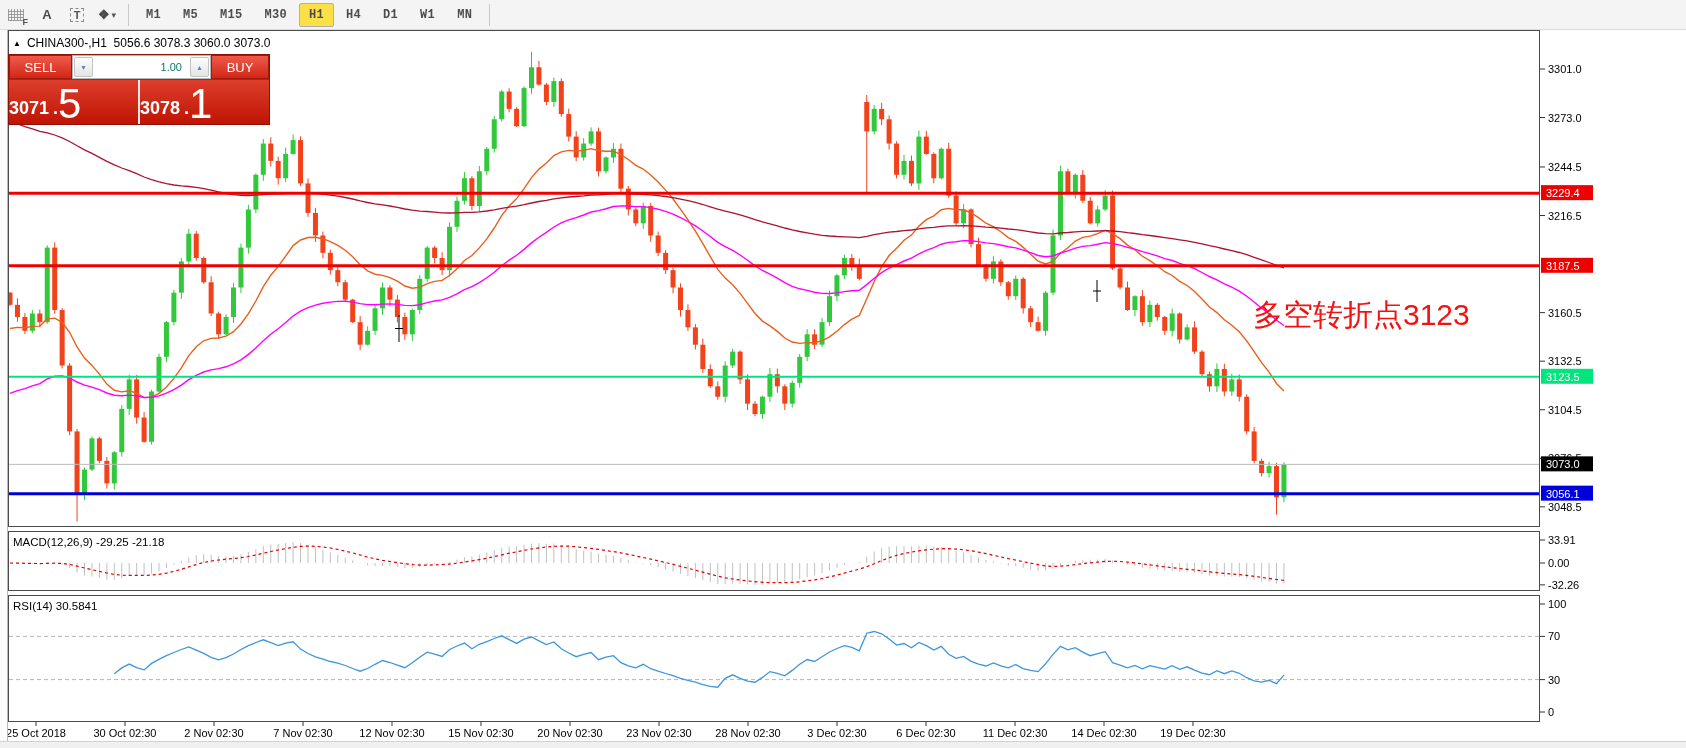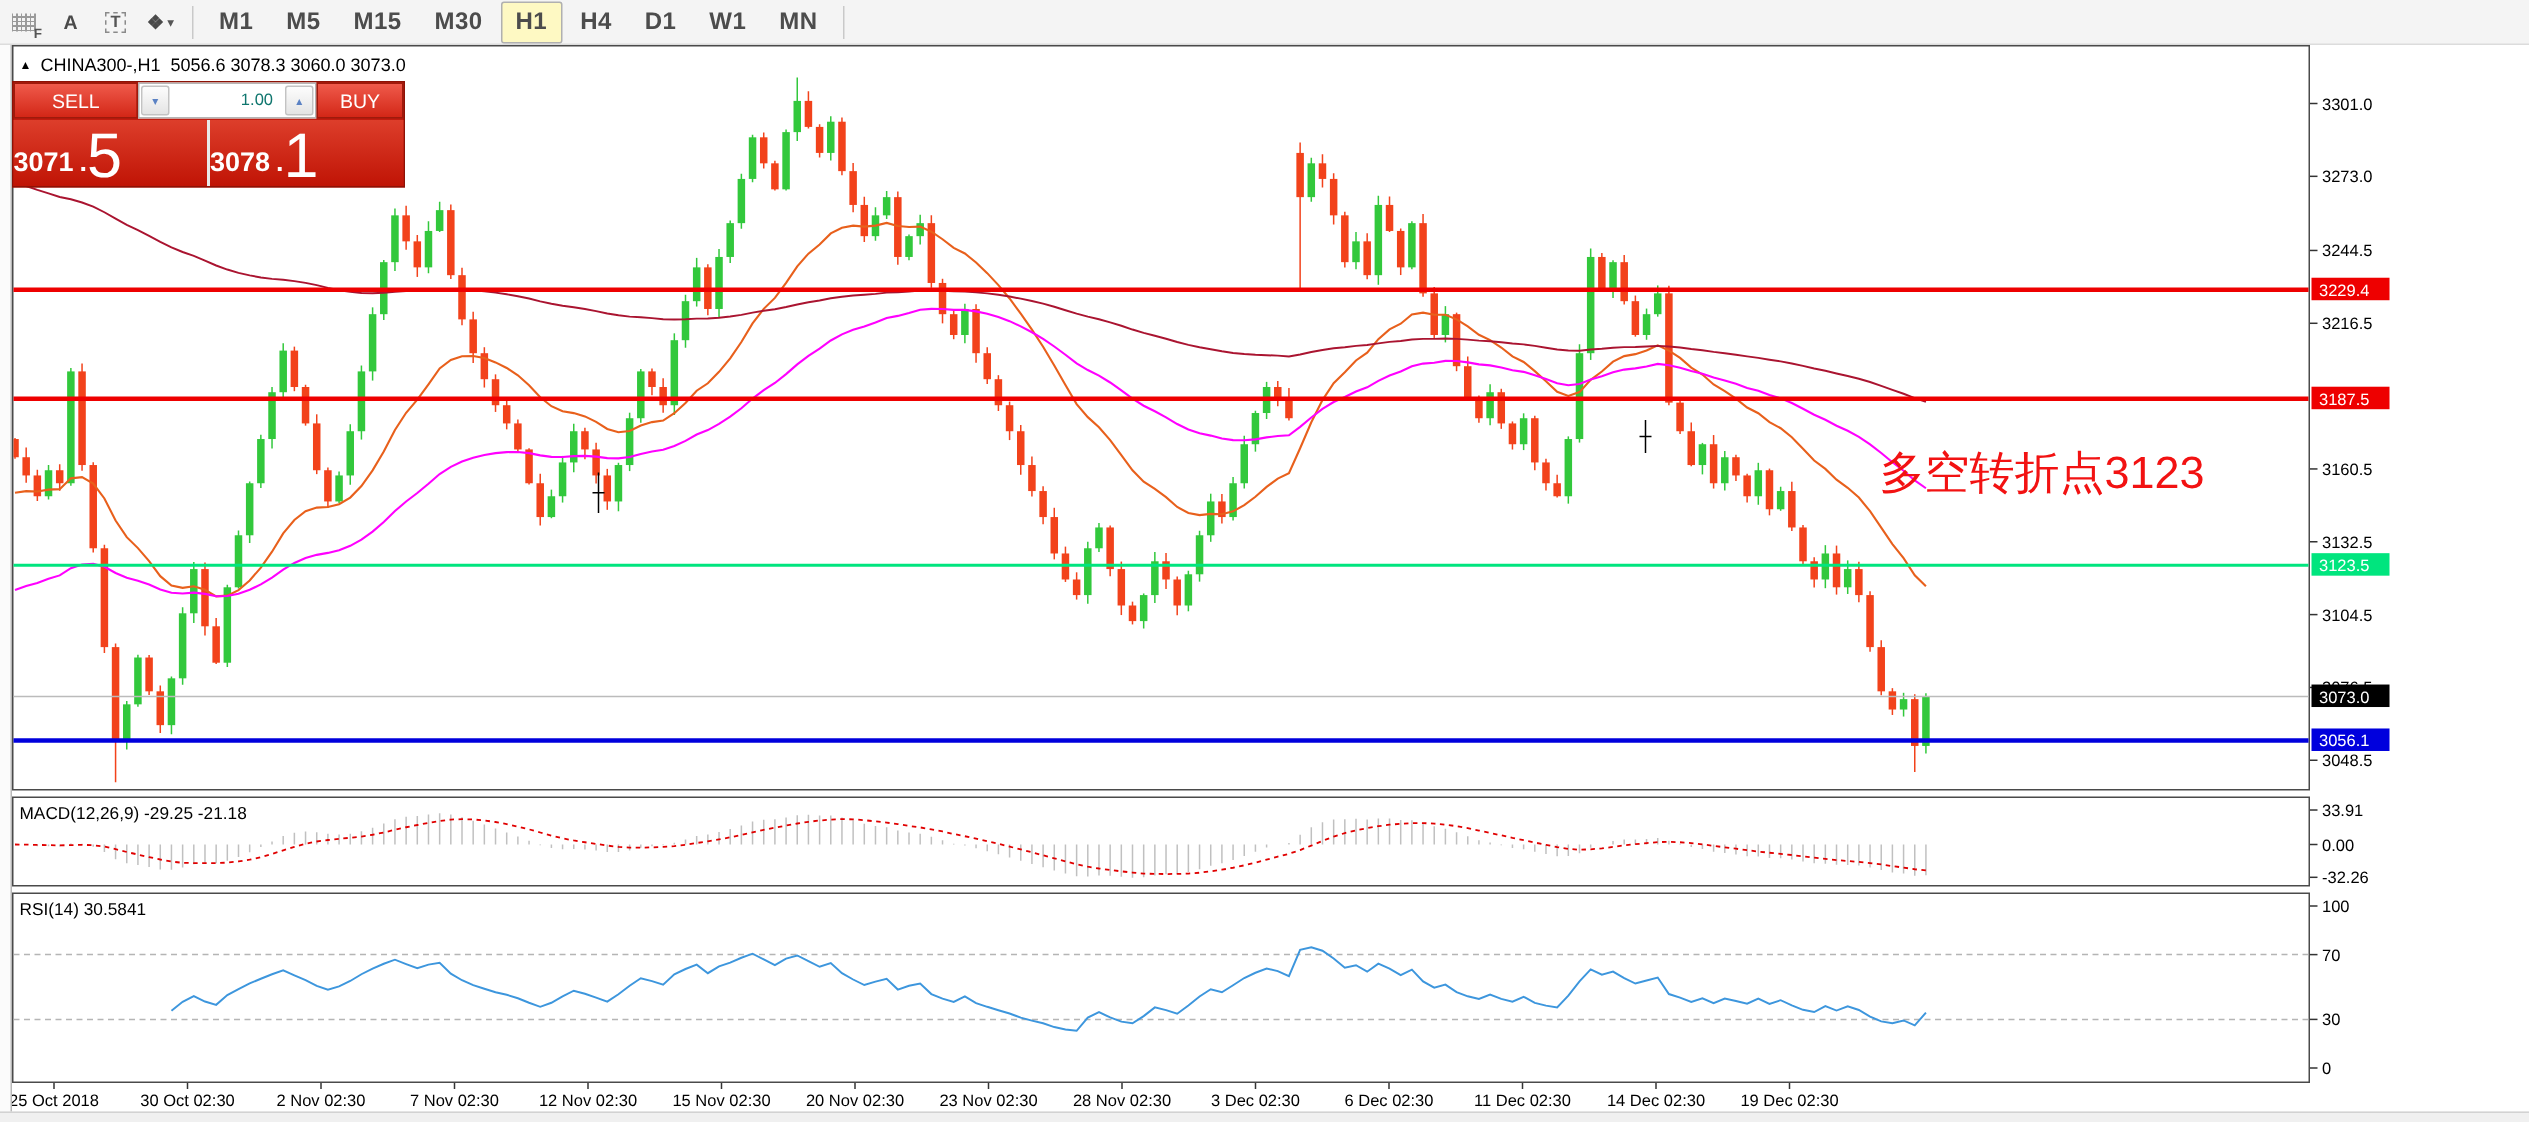--- a/index.html
+++ b/index.html
@@ -13,39 +13,39 @@
   .ico b{font-weight:bold;}
   .ico-grid{position:relative;width:26px;}
   .dots{width:16px;height:12px;background:
         repeating-linear-gradient(0deg,#9a9a9a 0 1px,transparent 1px 3px),
         repeating-linear-gradient(90deg,#9a9a9a 0 1px,transparent 1px 3px);}
   .ico-grid b{position:absolute;right:1px;bottom:-1px;font-size:9px;color:#555;}
   .ico-tbox b{border:1px dashed #8a8a8a;padding:0 3px;font-size:11px;color:#555;}
   .caret{font-size:9px;color:#555;margin-left:2px;}
   .tsep{width:1px;height:22px;background:#c9c9c9;margin:0 6px;}
   .tfbar{display:flex;align-items:center;height:29px;}
-  .tfbtn{font-size:16px;font-weight:bold;color:#4c4c4c;padding:4px 9px;margin:0 1px;
-         border:1px solid transparent;border-radius:2px;letter-spacing:.3px;}
-  .tfbtn.active{background:#fef9c3;border:1px solid #b0b0b0;}
+  .tfbtn{font-size:12px;font-weight:bold;color:#4c4c4c;padding:4px 9px;margin:0 1px;
+         border:1px solid transparent;border-radius:2px;letter-spacing:.3px;font-family:Liberation Mono, monospace;}
+  .tfbtn.active{background:#fde047;border:1px solid #b0b0b0;}
   
   svg{position:absolute;left:0;top:0;z-index:1;}
   .gutter{position:absolute;left:0;top:29px;width:7px;height:719px;background:#fbfbfb;
           border-right:1px solid #b9b9b9;z-index:2;}
   .bottomstrip{position:absolute;left:0;top:741px;width:1686px;height:7px;background:#f0f0f0;
                border-top:1px solid #d2d2d2;z-index:2;}
   .titlebar{position:absolute;left:13px;top:36px;z-index:3;font-size:12px;color:#000;
             white-space:pre;display:flex;align-items:center;}
   .titlebar .tri{font-size:8px;margin-right:6px;color:#000;}
   
   .qp{position:absolute;left:8px;top:54px;width:262px;height:71px;background:#c21b0f;
       border:1px solid #8d1206;box-sizing:border-box;z-index:4;}
   .qp-row1{display:flex;height:24px;}
   .qp-btn{flex:none;border:1px solid #9e1a0c;background:linear-gradient(#ef5a4b,#d32717);
           color:#fff;font-size:13px;font-family:"Liberation Sans",sans-serif;padding:0;}
-  .qp-sell{width:83px;}
+  .qp-sell{width:63px;}
   .qp-buy{width:58px;}
   .qp-spin{flex:1;display:flex;background:#fff;border:1px solid #b5b5b5;box-sizing:border-box;}
   .spinbtn{width:19px;border:1px solid #c3c3c3;background:linear-gradient(#fdfdfd,#e4e4e4);
            color:#5b82c4;font-size:8px;padding:0;border-radius:2px;margin:1px;}
   .qp-vol{flex:1;display:flex;align-items:center;justify-content:flex-end;padding-right:7px;
           font-size:11px;color:#0f766e;padding-left:41px;}
   .qp-row2{display:flex;height:44px;margin-top:1px;}
   .qp-price{flex:1;display:flex;align-items:flex-end;justify-content:flex-start;color:#fff;
             background:linear-gradient(#dd3e2b,#c01405);padding-bottom:3px;}
   .qp-price .base{font-size:18px;font-weight:bold;line-height:26px;}

